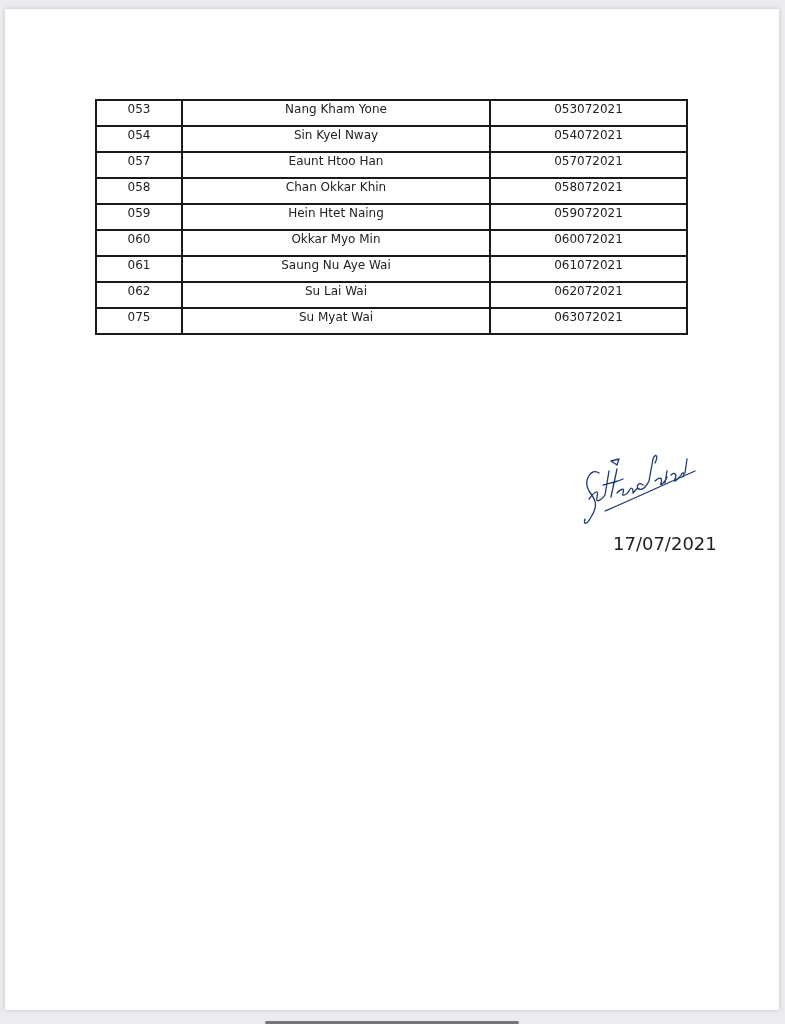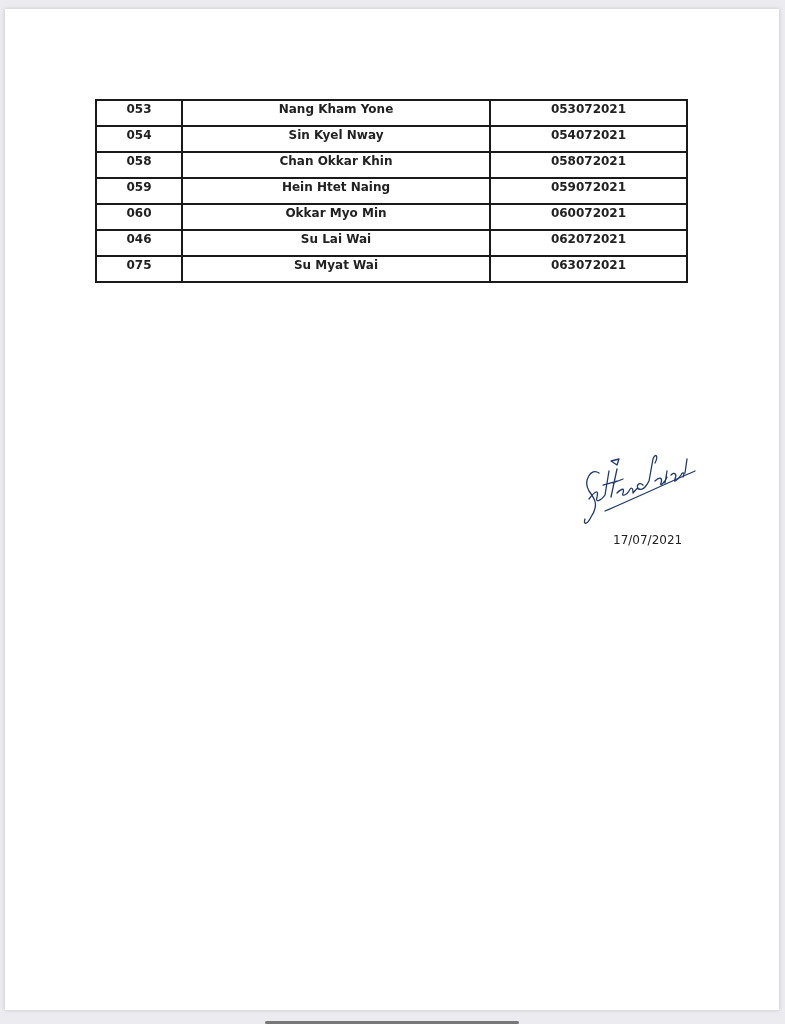--- a/index.html
+++ b/index.html
@@ -20,31 +20,30 @@
     border-collapse: collapse;
     font-size: 12px; color: #222;
   }
   table.roster td {
     border: 2px solid #1a1a1a;
     height: 22px;
     padding: 0 0 2px 0;
     text-align: center;
     vertical-align: top;
     line-height: 16px;
-    font-weight: bold;
   }
   td.c-id { width: 84px; }
   td.c-name { width: 306px; }
   td.c-code { width: 195px; }
   .sig {
     position: absolute; left: 572px; top: 432px; width: 120px; height: 95px;
   }
   .date {
     position: absolute; left: 608px; top: 524px;
-    font-size: 12px; color: #222;
+    font-size: 18px; color: #222;
   }
   .home-bar {
     position: absolute; left: 265px; top: 1021px; width: 254px; height: 3px;
     background: #777;
     border-radius: 2px;
   }
 </style>
 </head>
 <body>
 
@@ -55,36 +54,46 @@
         <td class="c-id">053</td>
         <td class="c-name">Nang Kham Yone</td>
         <td class="c-code">053072021</td>
       </tr>
       <tr>
         <td class="c-id">054</td>
         <td class="c-name">Sin Kyel Nway</td>
         <td class="c-code">054072021</td>
       </tr>
       <tr>
+        <td class="c-id">057</td>
+        <td class="c-name">Eaunt Htoo Han</td>
+        <td class="c-code">057072021</td>
+      </tr>
+      <tr>
         <td class="c-id">058</td>
         <td class="c-name">Chan Okkar Khin</td>
         <td class="c-code">058072021</td>
       </tr>
       <tr>
         <td class="c-id">059</td>
         <td class="c-name">Hein Htet Naing</td>
         <td class="c-code">059072021</td>
       </tr>
       <tr>
         <td class="c-id">060</td>
         <td class="c-name">Okkar Myo Min</td>
         <td class="c-code">060072021</td>
       </tr>
       <tr>
-        <td class="c-id">046</td>
+        <td class="c-id">061</td>
+        <td class="c-name">Saung Nu Aye Wai</td>
+        <td class="c-code">061072021</td>
+      </tr>
+      <tr>
+        <td class="c-id">062</td>
         <td class="c-name">Su Lai Wai</td>
         <td class="c-code">062072021</td>
       </tr>
       <tr>
         <td class="c-id">075</td>
         <td class="c-name">Su Myat Wai</td>
         <td class="c-code">063072021</td>
       </tr>
     </tbody>
   </table>

